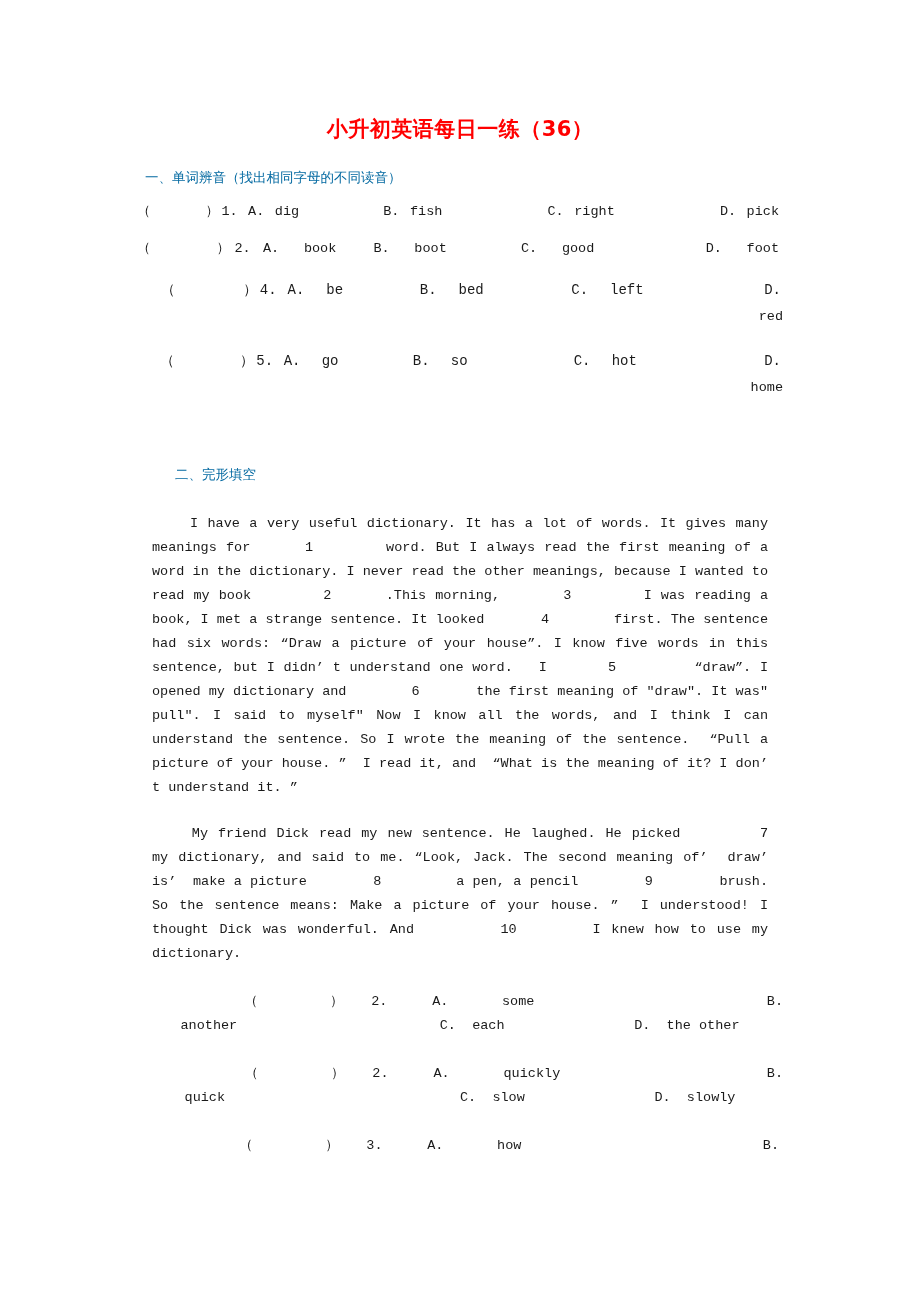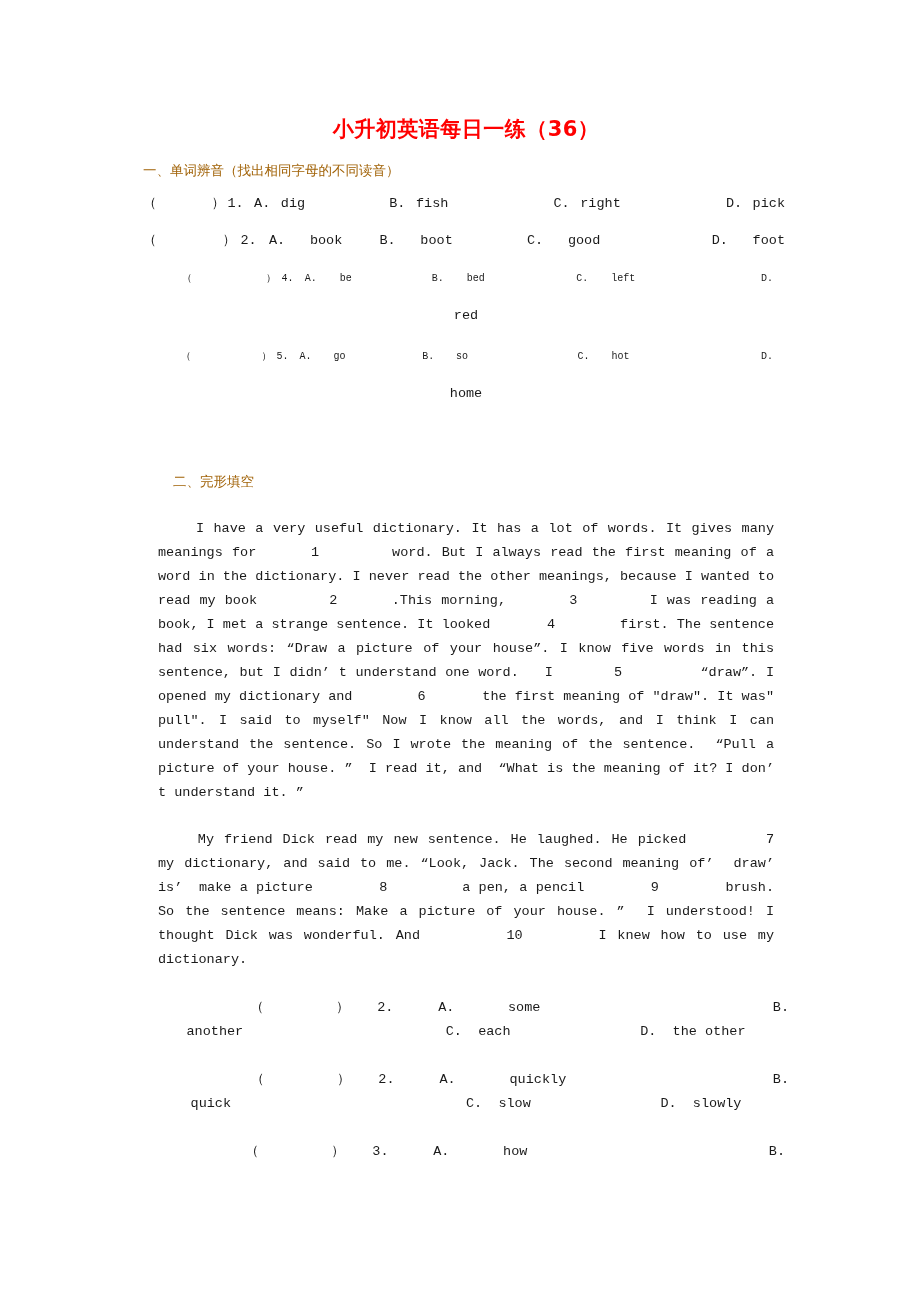--- a/index.html
+++ b/index.html
@@ -16,45 +16,45 @@
     position: relative;
     width: 920px;
     height: 1302px;
     margin: 0 auto;
     background: #ffffff;
     overflow: hidden;
     box-sizing: border-box;
   }
   .content {
     position: absolute;
-    left: 143px;
+    left: 137px;
     top: 0;
     width: 646px;
   }
 
   
   .doc-title {
     color: #ff0000;
     font-family: "DejaVu Sans", "Liberation Sans", sans-serif;
     font-weight: bold;
     font-size: 21px;
     line-height: 1.2;
     text-align: center;
     margin: 0;
     padding-top: 117px;
     letter-spacing: 0.5px;
   }
 
   
   .section-heading {
-    font-family: Liberation Sans, sans-serif;
+    font-family: Liberation Mono, monospace;
     font-size: 13.5px;
     line-height: 1.5;
-    color: #a16207;
-    margin: 0;
+    color: #0369a1;
+    margin: 8px;
     white-space: pre;
   }
   .heading-1 { padding-top: 19px; padding-left: 0px; }
   .heading-2 { padding-top: 46px; padding-left: 30px; }
 
   
   .mc-block {
     margin-top: 16px;
   }
   .mc-row {
@@ -64,32 +64,32 @@
     text-align: justify;
     text-align-last: justify;
     white-space: pre-wrap;
     word-spacing: 0;
   }
   .mc-row.first { margin-top: 0; }
   .mc-row-spaced { margin-bottom: 23px; }
 
   
   .mc-row-wrap {
-    font-size: 10px;
+    font-size: 14px;
     line-height: 1.78;
-    margin: 16px;
+    margin: 2px;
     text-align: justify;
     text-align-last: justify;
     white-space: pre-wrap;
   }
   .mc-tail {
     font-size: 13.5px;
     line-height: 1.78;
     margin: 0 0 20px 0;
-    text-align: center;
+    text-align: right;
     white-space: pre;
   }
 
   
   .passage {
     font-size: 13.5px;
     line-height: 1.78;
     margin: 15px;
     text-align: justify;
     text-align-last: left;

